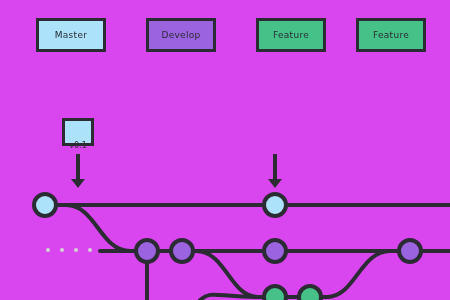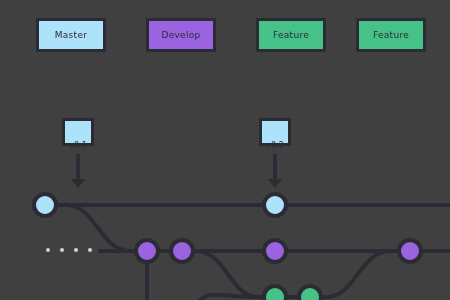--- a/index.html
+++ b/index.html
@@ -11,21 +11,21 @@
     height: 300px;
     background: #f2f2f2;
     font-family: "DejaVu Sans", sans-serif;
     overflow: hidden;
     position: relative;
   }
   #stage {
     position: relative;
     width: 450px;
     height: 300px;
-    background: #404040;
+    background: #d946ef;
   }
 
   
   .legend {
     position: absolute;
     left: 0;
     top: 0;
     width: 450px;
     height: 70px;
   }
@@ -93,23 +93,20 @@
       <span class="legend-label">Feature</span>
     </div>
     <div class="legend-box" id="legend-3" style="left: 356px; background: rgb(70, 194, 137);">
       <span class="legend-label">Feature</span>
     </div>
   </div>
 
   <div class="tag-box" id="tag-0" style="left: 62px; top: 118px;">
     <span class="tag-label">v0.1</span>
   </div>
-  <div class="tag-box" id="tag-1" style="left: 259px; top: 118px;">
-    <span class="tag-label">v0.2</span>
-  </div>
 
   <svg id="graph" viewBox="0 0 450 300">
     <g id="tag-arrows">
         <line x1="78" y1="154" x2="78" y2="181" stroke="#2b2b33" stroke-width="4"></line>
         <polygon points="71,179 85,179 78,188" fill="#2b2b33"></polygon>
         <line x1="275" y1="154" x2="275" y2="181" stroke="#2b2b33" stroke-width="4"></line>
         <polygon points="268,179 282,179 275,188" fill="#2b2b33"></polygon>
       </g>
     <g id="edge-layer">
         <path d="M 45 205 L 450 205" fill="none" stroke="#2b2b33" stroke-width="4" stroke-linecap="round"></path>

